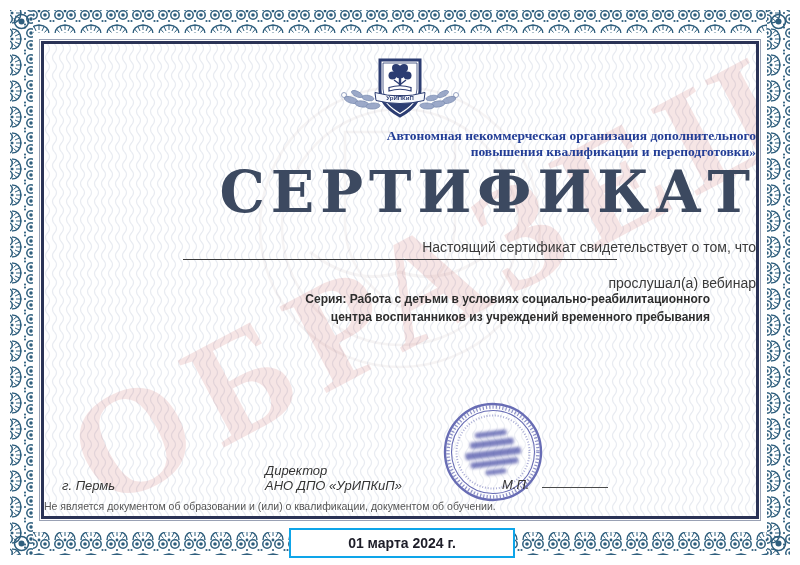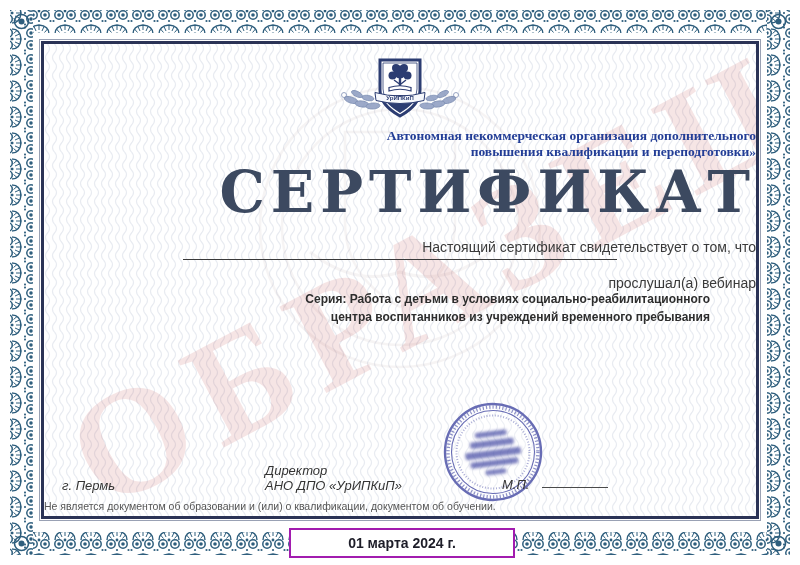--- a/index.html
+++ b/index.html
@@ -34,21 +34,21 @@
   .stamp{position:absolute;left:397px;top:356px;z-index:2;}
 
   .footer-item{position:absolute;z-index:4;font-size:13px;color:#333;font-style:italic;}
   .city{left:18px;bottom:23px;}
   .director{left:221px;bottom:23px;text-align:left;line-height:15px;}
   .mp{left:458px;bottom:24px;}
   .sig-line{position:absolute;left:498px;bottom:28px;width:66px;border-bottom:1.5px solid #4a4a4a;z-index:4;}
   .disclaimer{position:absolute;left:0;right:0;bottom:4px;font-size:10.5px;color:#555;z-index:4;}
 
   .date-box{position:absolute;left:289px;top:528px;width:222px;height:26px;background:#fff;
-     border:2px solid #a21caf;z-index:6;text-align:center;line-height:26px;
+     border:2px solid #0ea5e9;z-index:6;text-align:center;line-height:26px;
      font-size:14px;font-weight:bold;color:#1d1d28;}
 </style>
 </head>
 <body>
 
 <div class="page">
 
   <svg class="border-svg" width="800" height="565">
     <defs>
       <pattern id="ornH" width="26" height="23" patternUnits="userSpaceOnUse">

